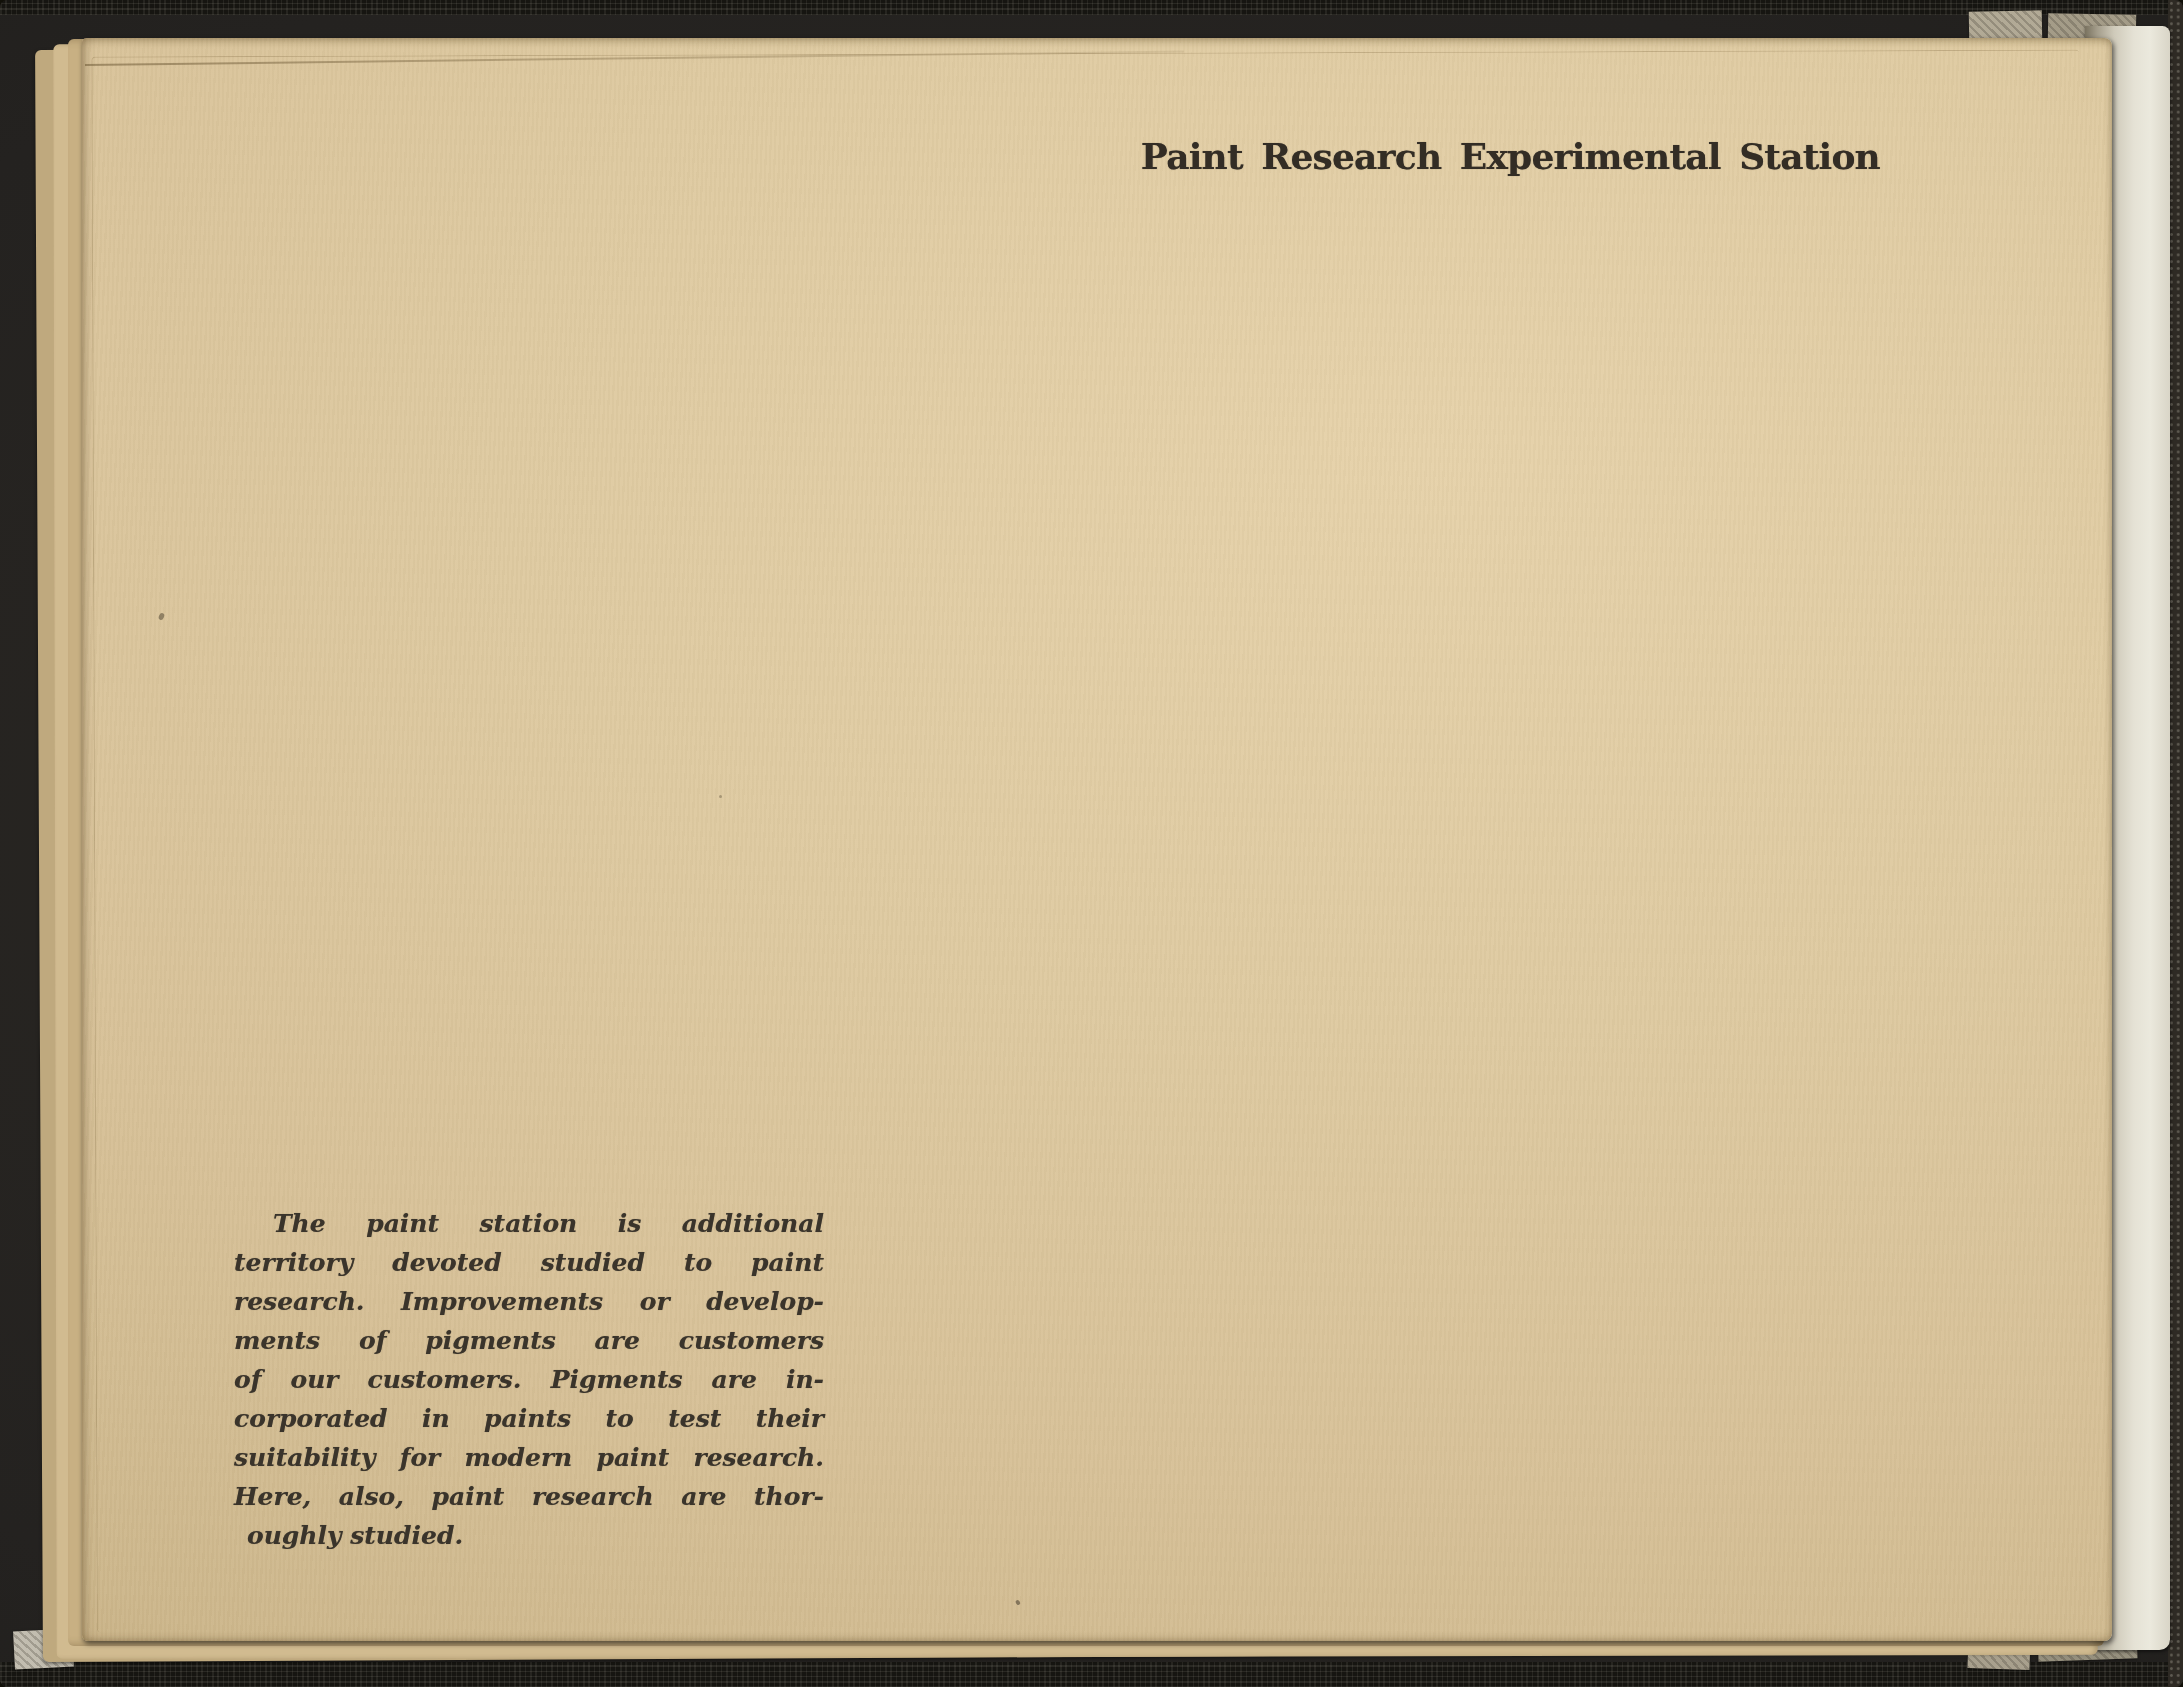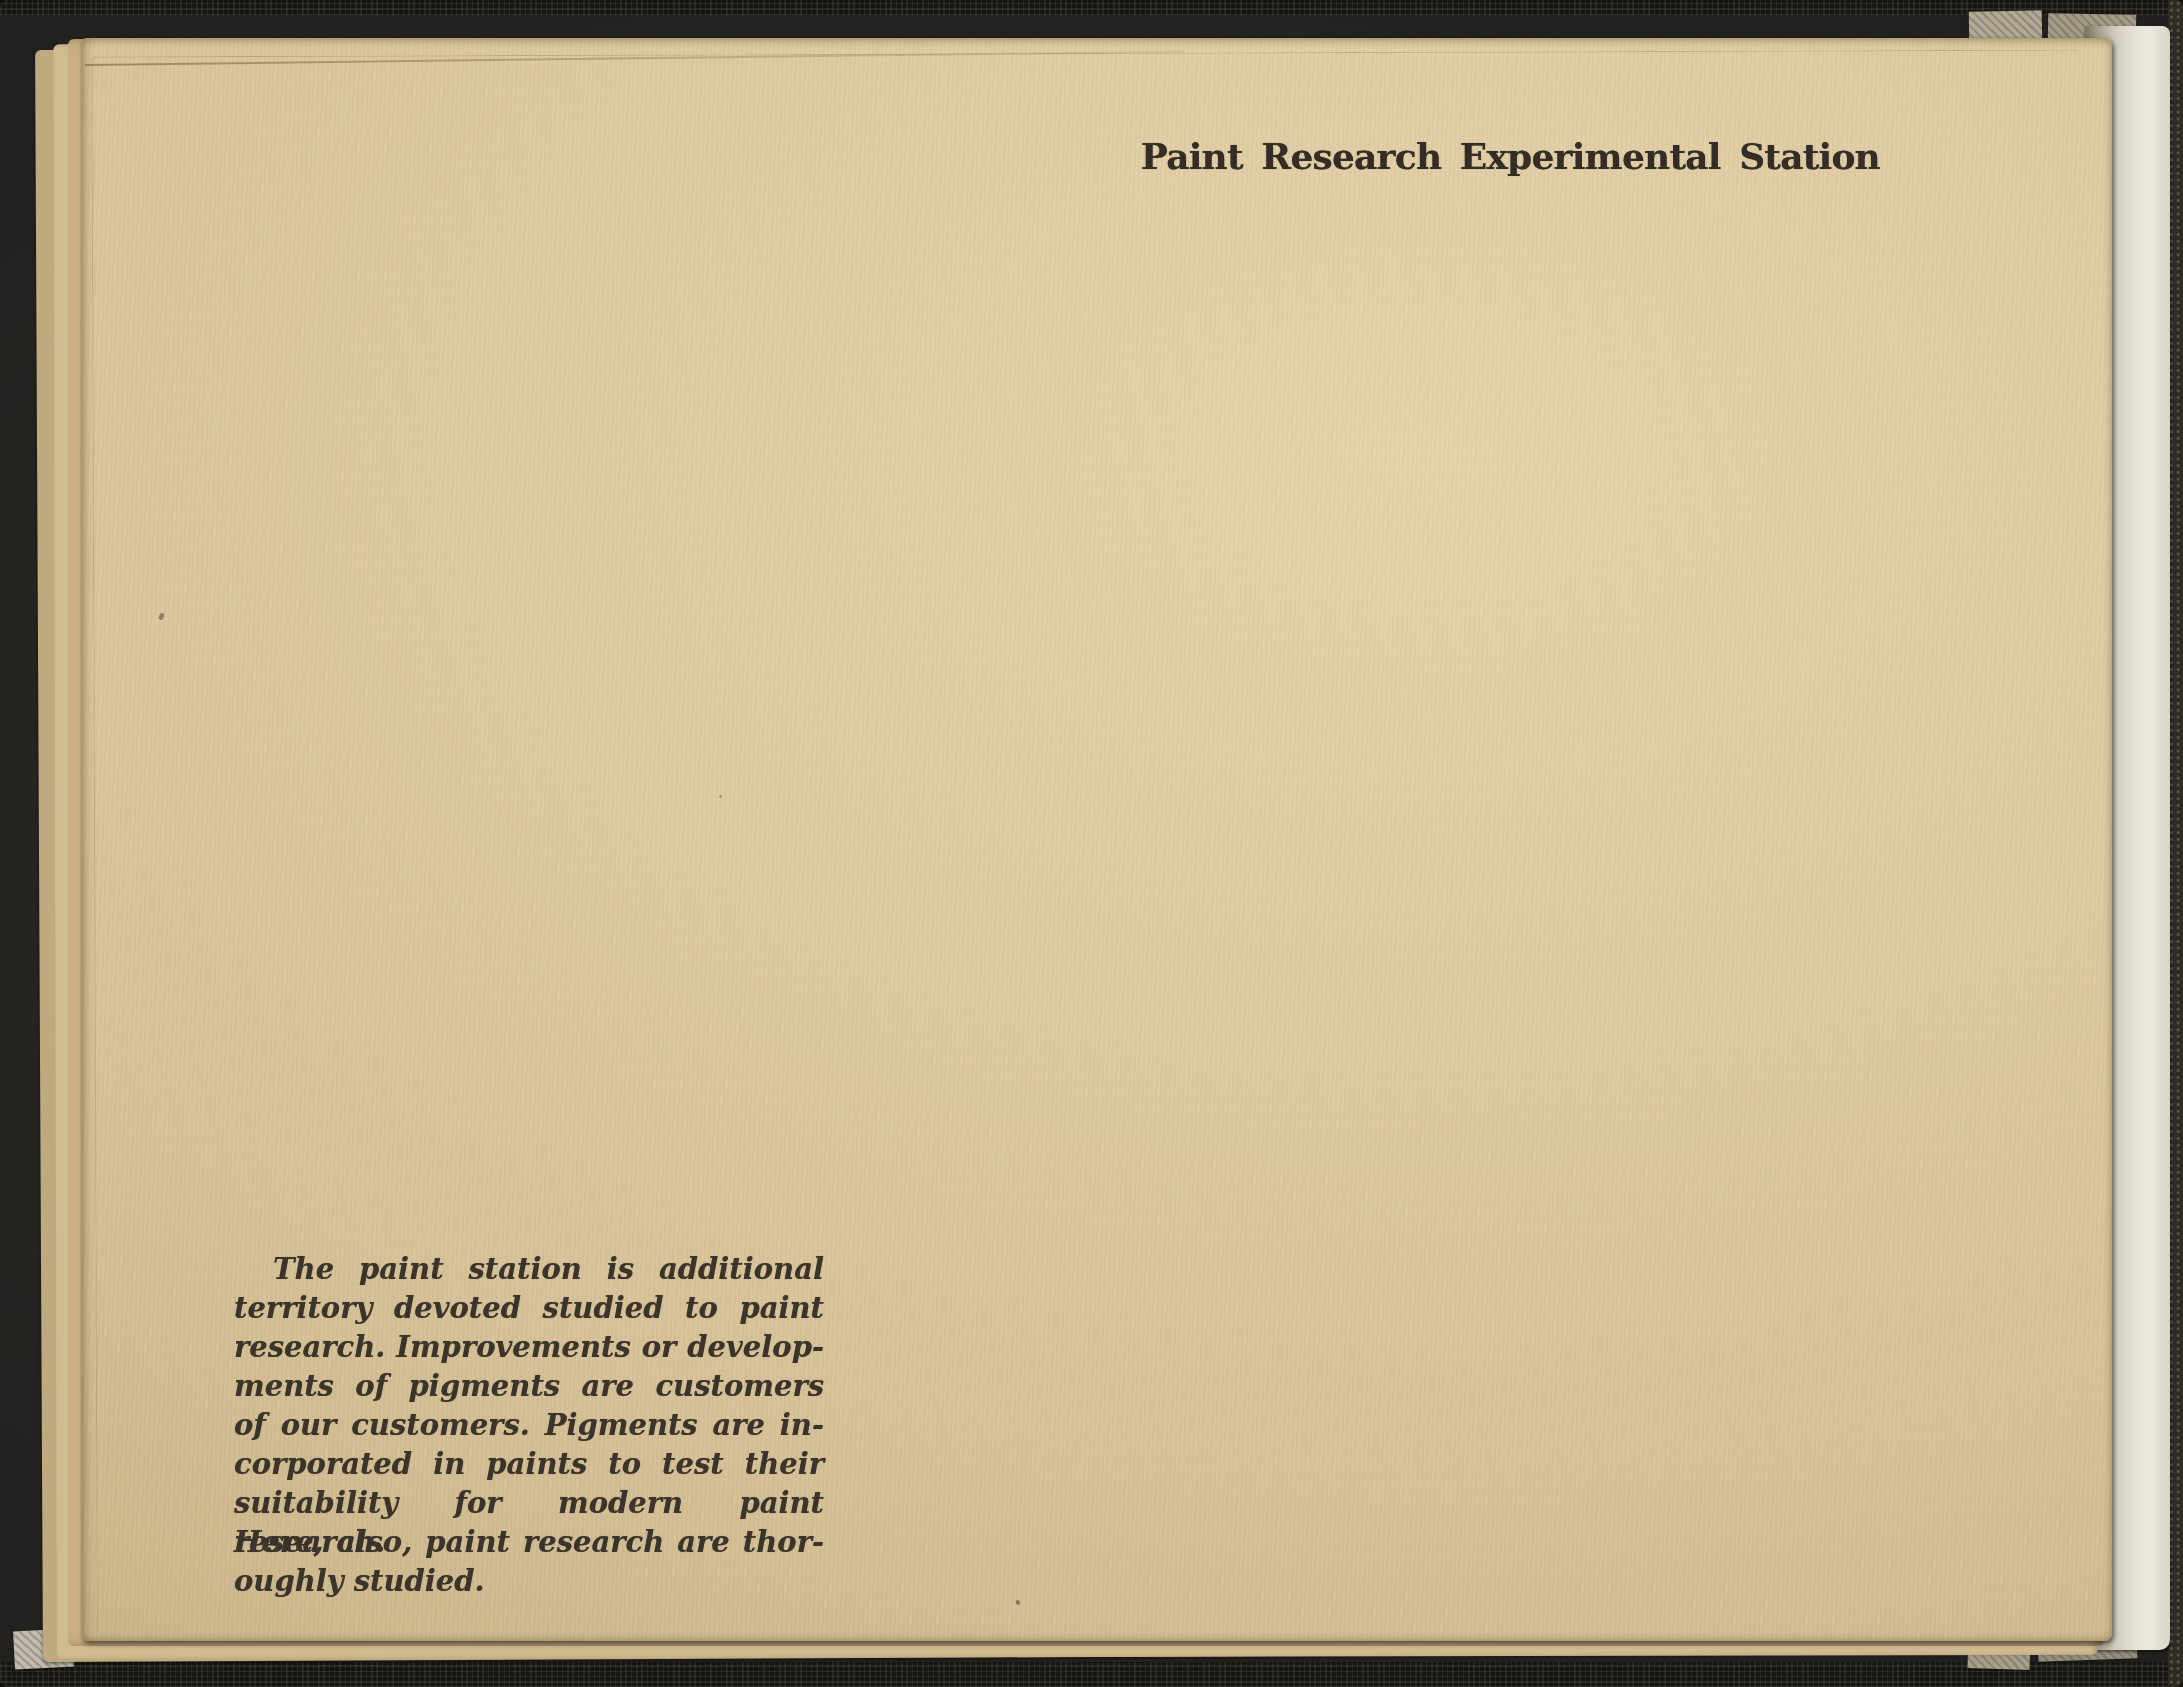--- a/index.html
+++ b/index.html
@@ -118,37 +118,37 @@
     letter-spacing: -0.8px;
     word-spacing: 6.8px;
     color: #332d25;
     text-shadow: 0 0 0.8px rgba(51,45,37,0.65);
     white-space: nowrap;
   }
 
   
   .caption {
     position: absolute;
-    left: 152px; top: 1212px; width: 590px;
+    left: 152px; top: 1166px; width: 590px;
     font-family: "DejaVu Serif", serif;
     font-style: italic;
     font-weight: 700;
-    font-size: 29px;
+    font-size: 25px;
     line-height: 39px;
     color: #3a342b;
     text-shadow: 0 0 0.8px rgba(58,52,43,0.55);
   }
   .caption .line {
     text-align: justify;
     text-align-last: justify;
     height: 39px;
     overflow: visible;
   }
   .caption .line.first { text-indent: 39px; }
-  .caption .line.last  { text-align-last: left; }
+  .caption .line.last  { text-align-last: left; margin-left: 13px; }
 
   
   .speck { position: absolute; border-radius: 50%; }
   .speck-1 { left: 77px;  top: 575px;  width: 5.3px; height: 6.8px; background: rgba(84,72,52,0.55); transform: rotate(24deg); }
   .speck-2 { left: 934px; top: 1562px; width: 3.8px; height: 5.3px; background: rgba(70,60,45,0.55); transform: rotate(-30deg); }
   .speck-3 { left: 637px;  top: 757px;  width: 3px; height: 3px; background: rgba(90,78,55,0.40); }
 </style>
 </head>
 <body>
 

